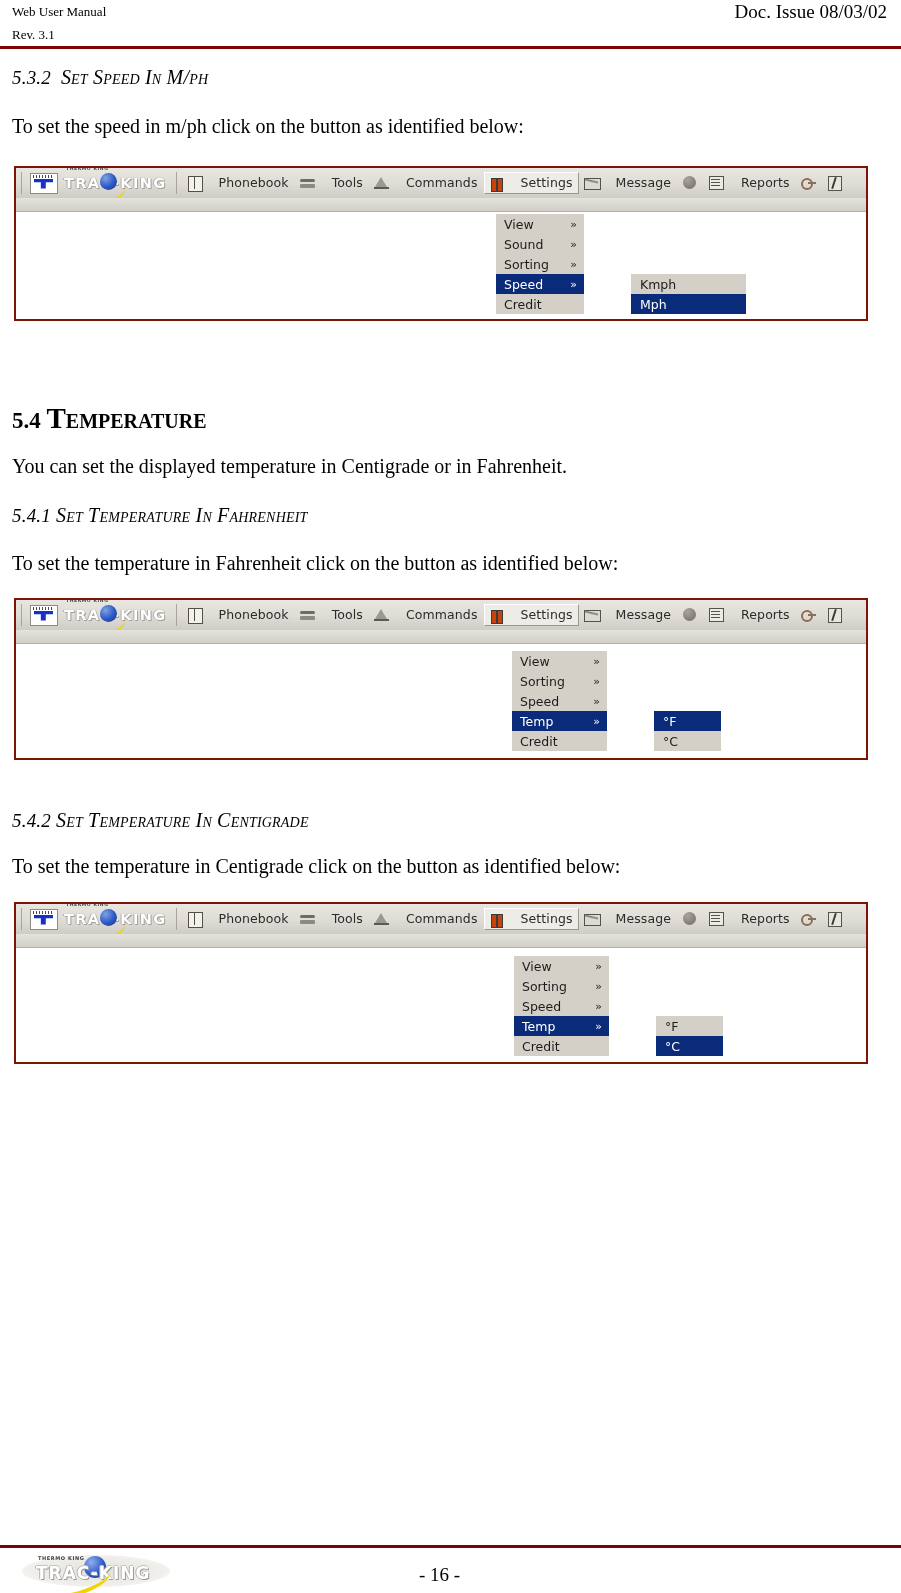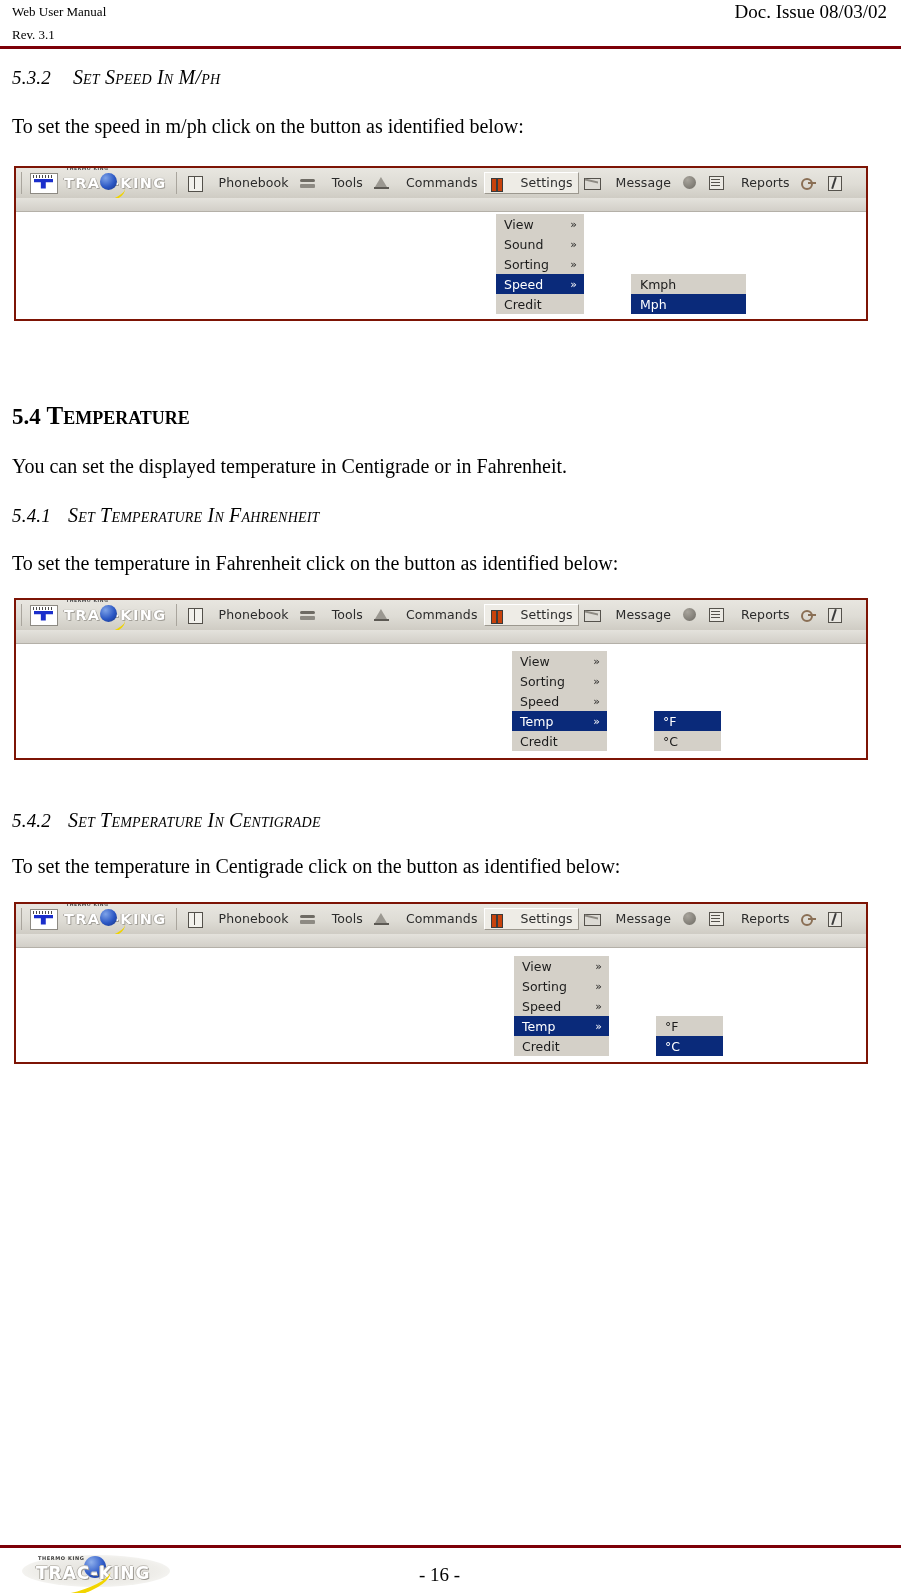--- a/index.html
+++ b/index.html
@@ -38,32 +38,31 @@
     position: absolute;
     font-family: "Liberation Serif", "DejaVu Serif", serif;
     font-style: italic;
     font-size: 19px;
     white-space: nowrap;
     letter-spacing: 0.2px;
   }
   .h3-sub .sc {
     font-variant: small-caps;
     font-size: 20px;
-    margin-left: 12px;
   }
   .h2-main {
     position: absolute;
     font-family: "Liberation Serif", "DejaVu Serif", serif;
     font-weight: bold;
     font-size: 23px;
     white-space: nowrap;
   }
   .h2-main .sc {
     font-variant: small-caps;
-    font-size: 25px;
+    font-size: 29px;
   }
   .body-p {
     position: absolute;
     font-size: 20px;
     white-space: nowrap;
   }
 
   
   .shot {
     position: absolute;

